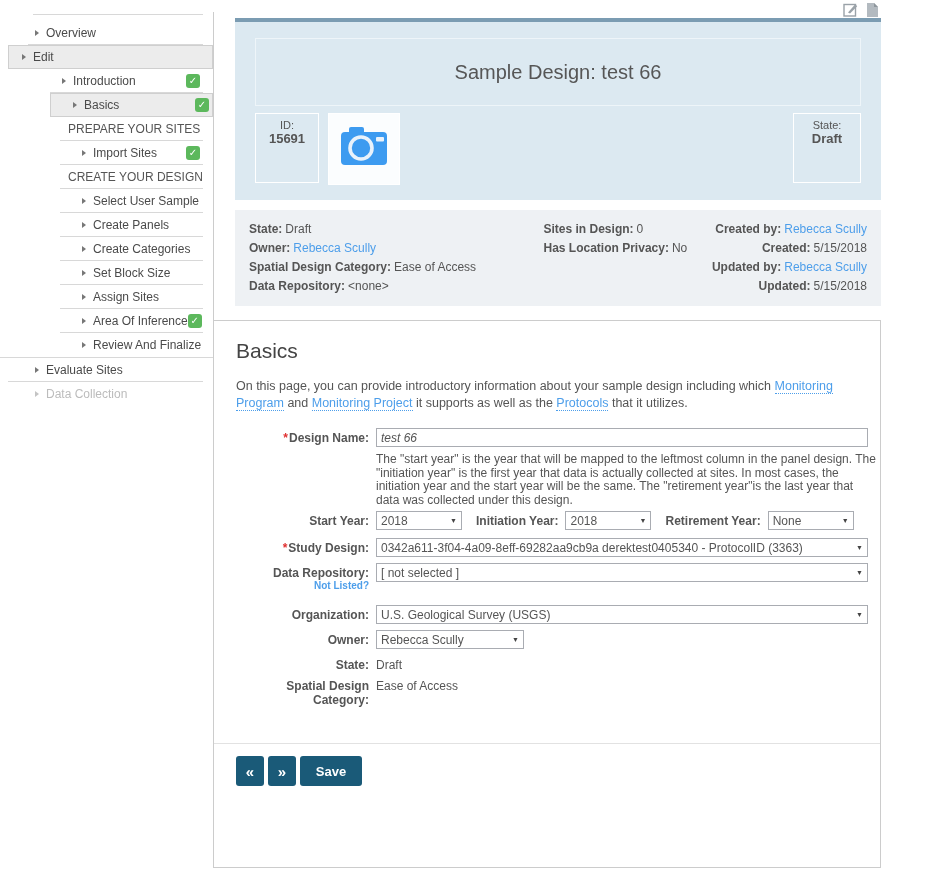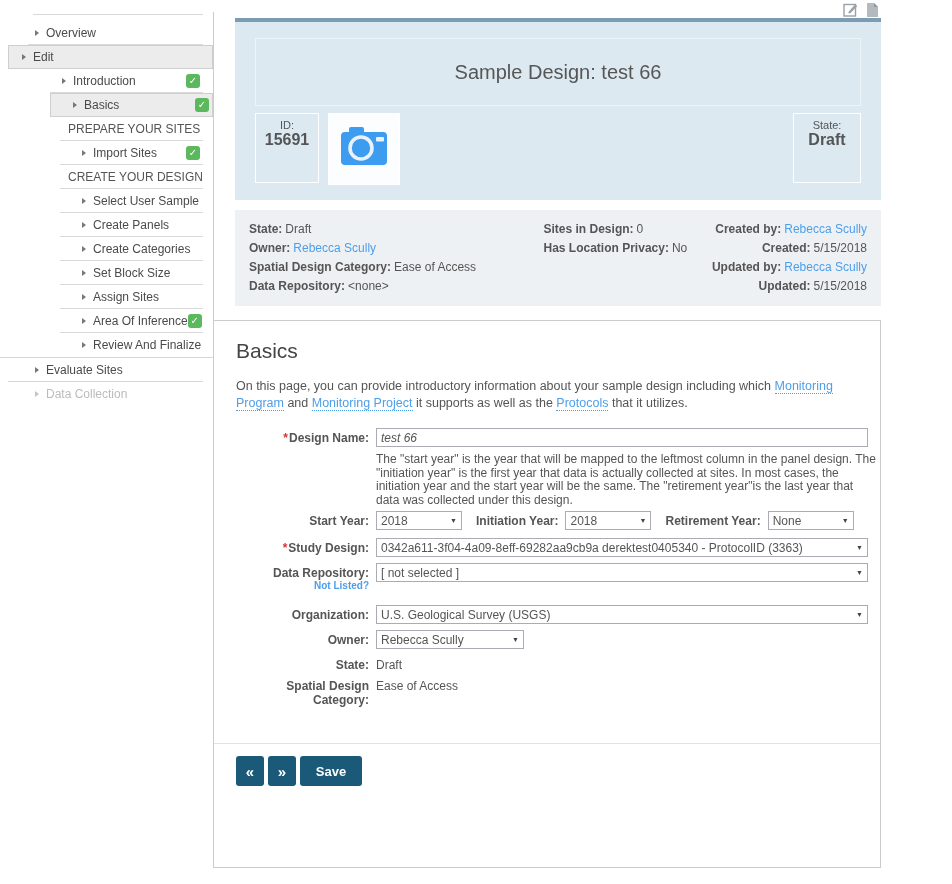--- a/index.html
+++ b/index.html
@@ -28,21 +28,21 @@
   .icon-row{position:absolute;top:2px;right:2px;display:flex;gap:8px;}
   .icon-btn{cursor:pointer;display:inline-flex;}
 
   .banner{margin-left:22px;margin-top:18px;width:646px;height:182px;background:#dce9f1;border-top:4px solid #7b9cb2;box-sizing:border-box;}
   .title-box{margin:16px 20px 0 20px;height:66px;border:1px solid #eef5f9;display:flex;align-items:center;justify-content:center;font-size:20px;color:#565656;}
   .id-row{display:flex;margin:7px 20px 0 20px;gap:9px;}
   .mini-box{height:70px;border:1px solid #fff;box-sizing:border-box;text-align:center;font-size:11px;color:#555;padding-top:5px;}
   .id-box{width:64px;}
   .cam-box{width:70px;height:70px;border:1px solid #fff;background:#fbfdfe;display:flex;align-items:center;justify-content:center;cursor:pointer;}
   .state-box{width:68px;margin-left:auto;}
-  .mini-val{font-weight:bold;font-size:16px;}
+  .mini-val{font-weight:bold;font-size:13px;}
 
   .meta{margin-left:22px;margin-top:10px;width:646px;box-sizing:border-box;background:#eef1f4;padding:10px 14px;font-size:12px;display:flex;}
   .m-line{line-height:19px;white-space:nowrap;}
   .m-label{font-weight:bold;color:#555;}
   .m-val{color:#555;margin-left:3px;}
   .m-link{color:#4d9eea;margin-left:3px;cursor:pointer;}
   .m-col1{width:306px;}
   .m-col2{width:175px;}
   .m-col3{flex:1;text-align:right;}
 

